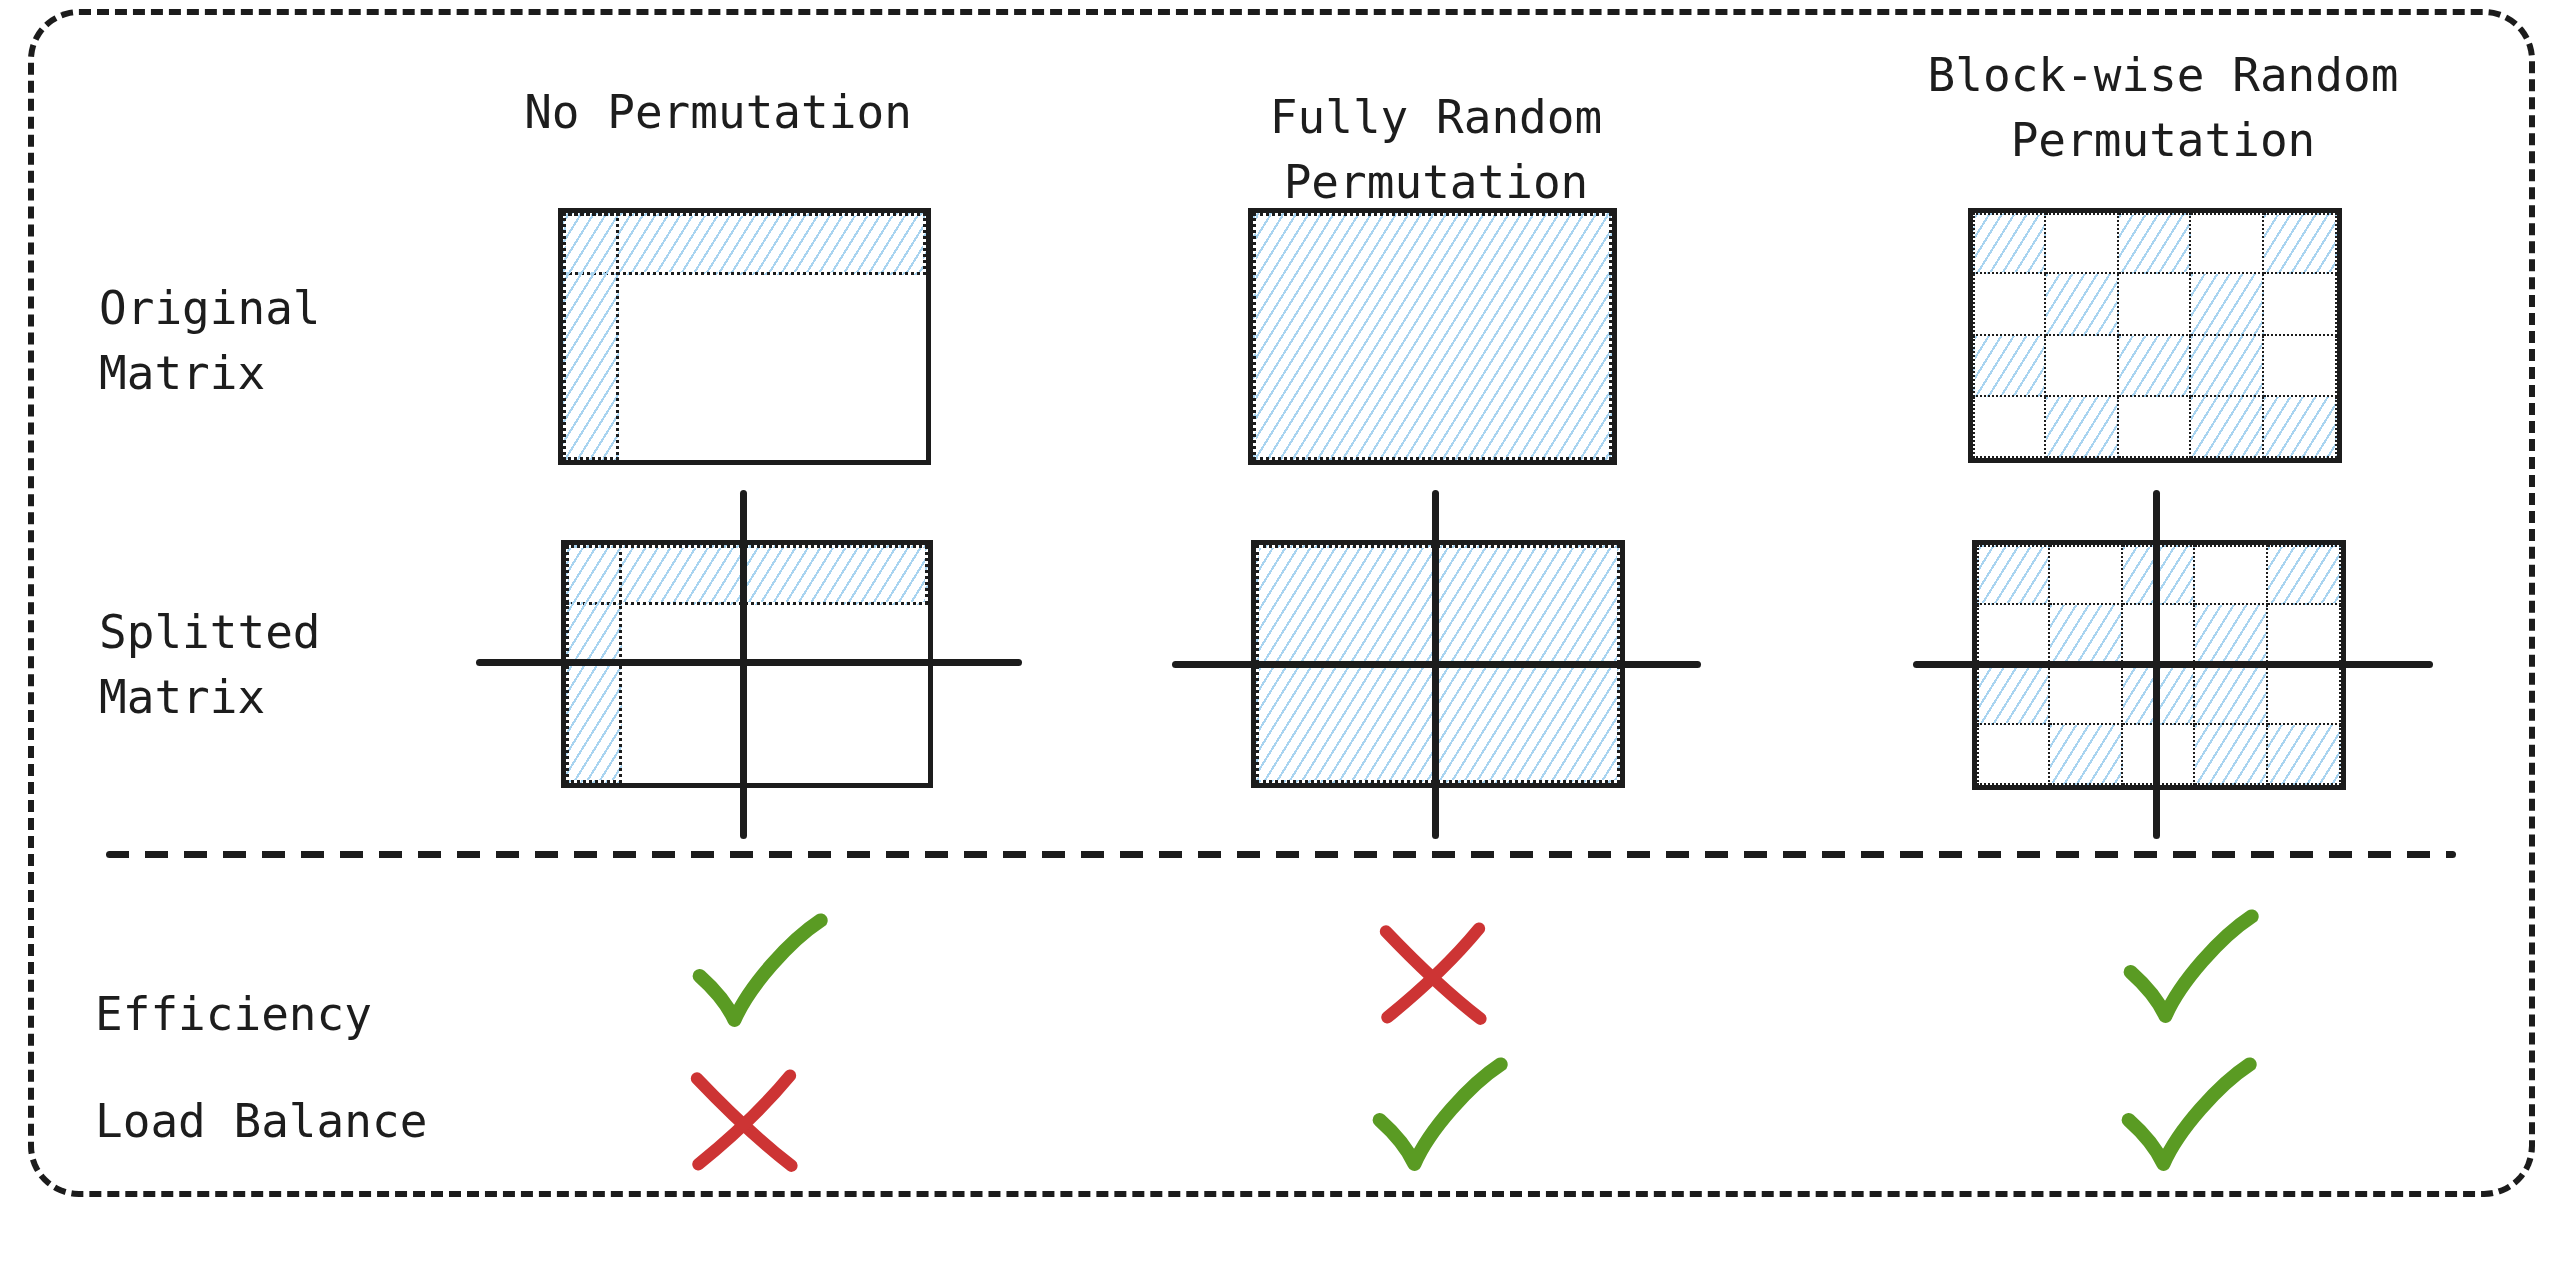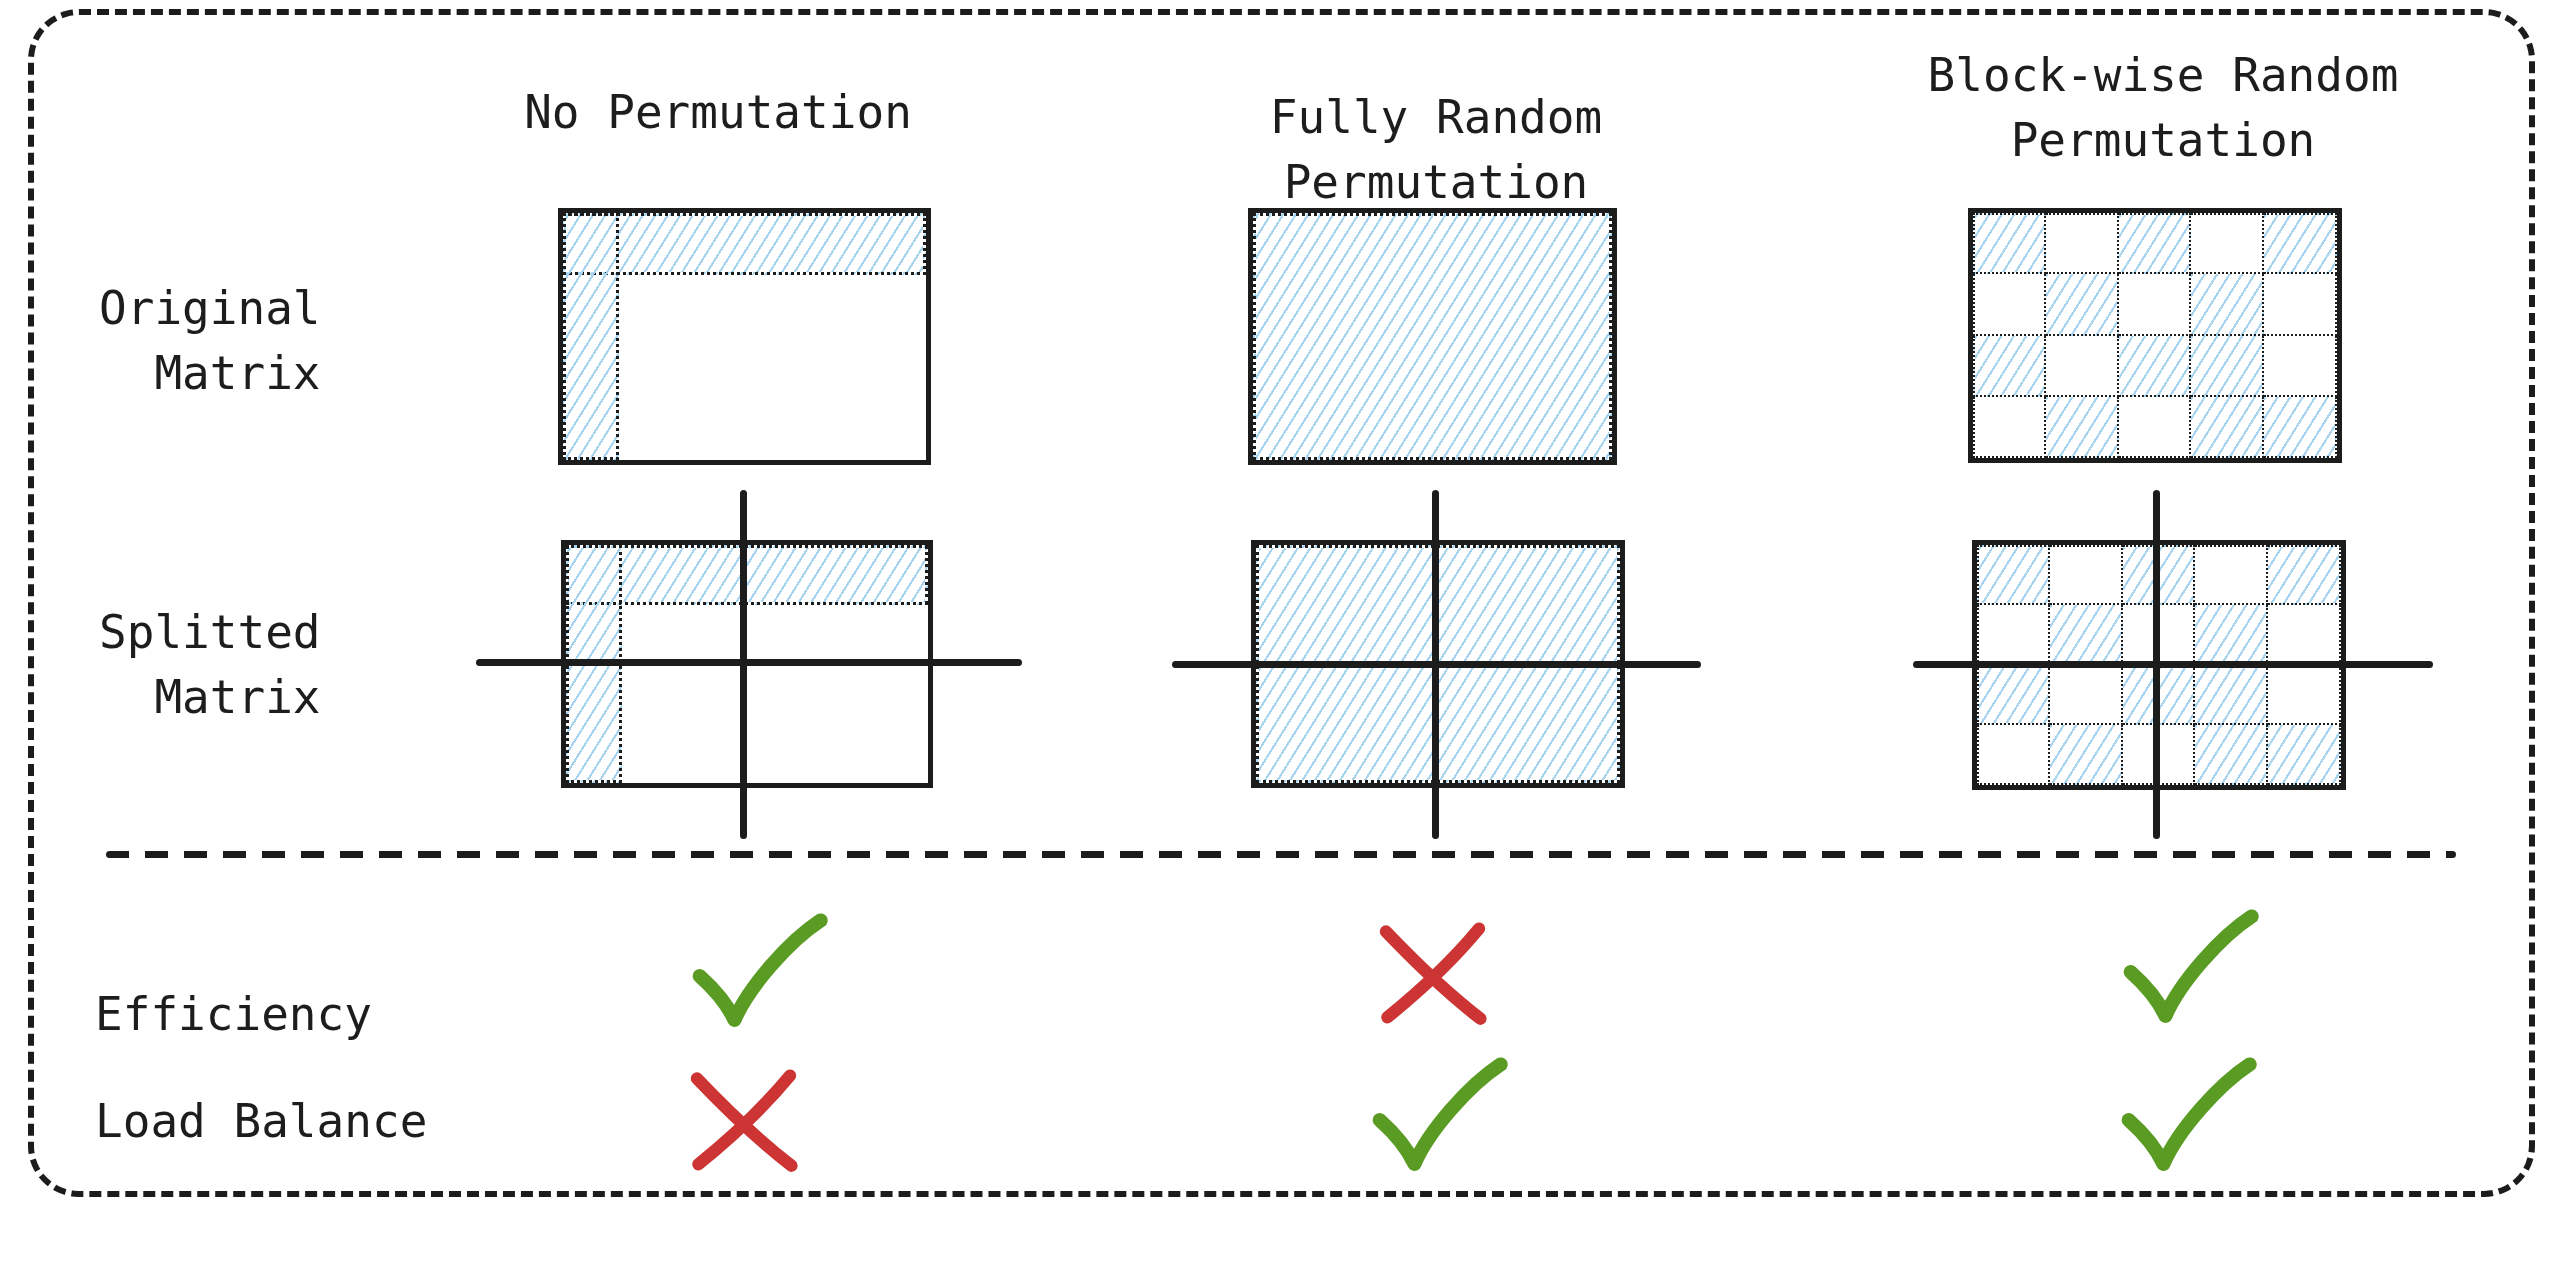--- a/index.html
+++ b/index.html
@@ -10,21 +10,21 @@
   }
   .abs{position:absolute;}
 
   
   #frame{
     left:28px;top:8.8px;width:2507px;height:1188px;
     border:6.2px dashed #1c1c1c;border-radius:51px;box-sizing:border-box;
   }
 
   
-  .txt{font-size:46px;line-height:65px;white-space:pre;text-align:right;}
+  .txt{font-size:46px;line-height:65px;white-space:pre;}
   .hdr{text-align:center;}
   .h1{left:498px;top:80px;width:440px;}
   .h2{left:1216px;top:43px;width:440px;margin-top:42px;}
   .h3{left:1890px;top:43px;width:546px;}
   .lab-original{left:99px;top:276px;}
   .lab-splitted{left:99px;top:600px;}
   .lab-mv{left:95px;top:917px;}
   .lab-load{left:95px;top:1081px;margin-top:8px;}
 
   

